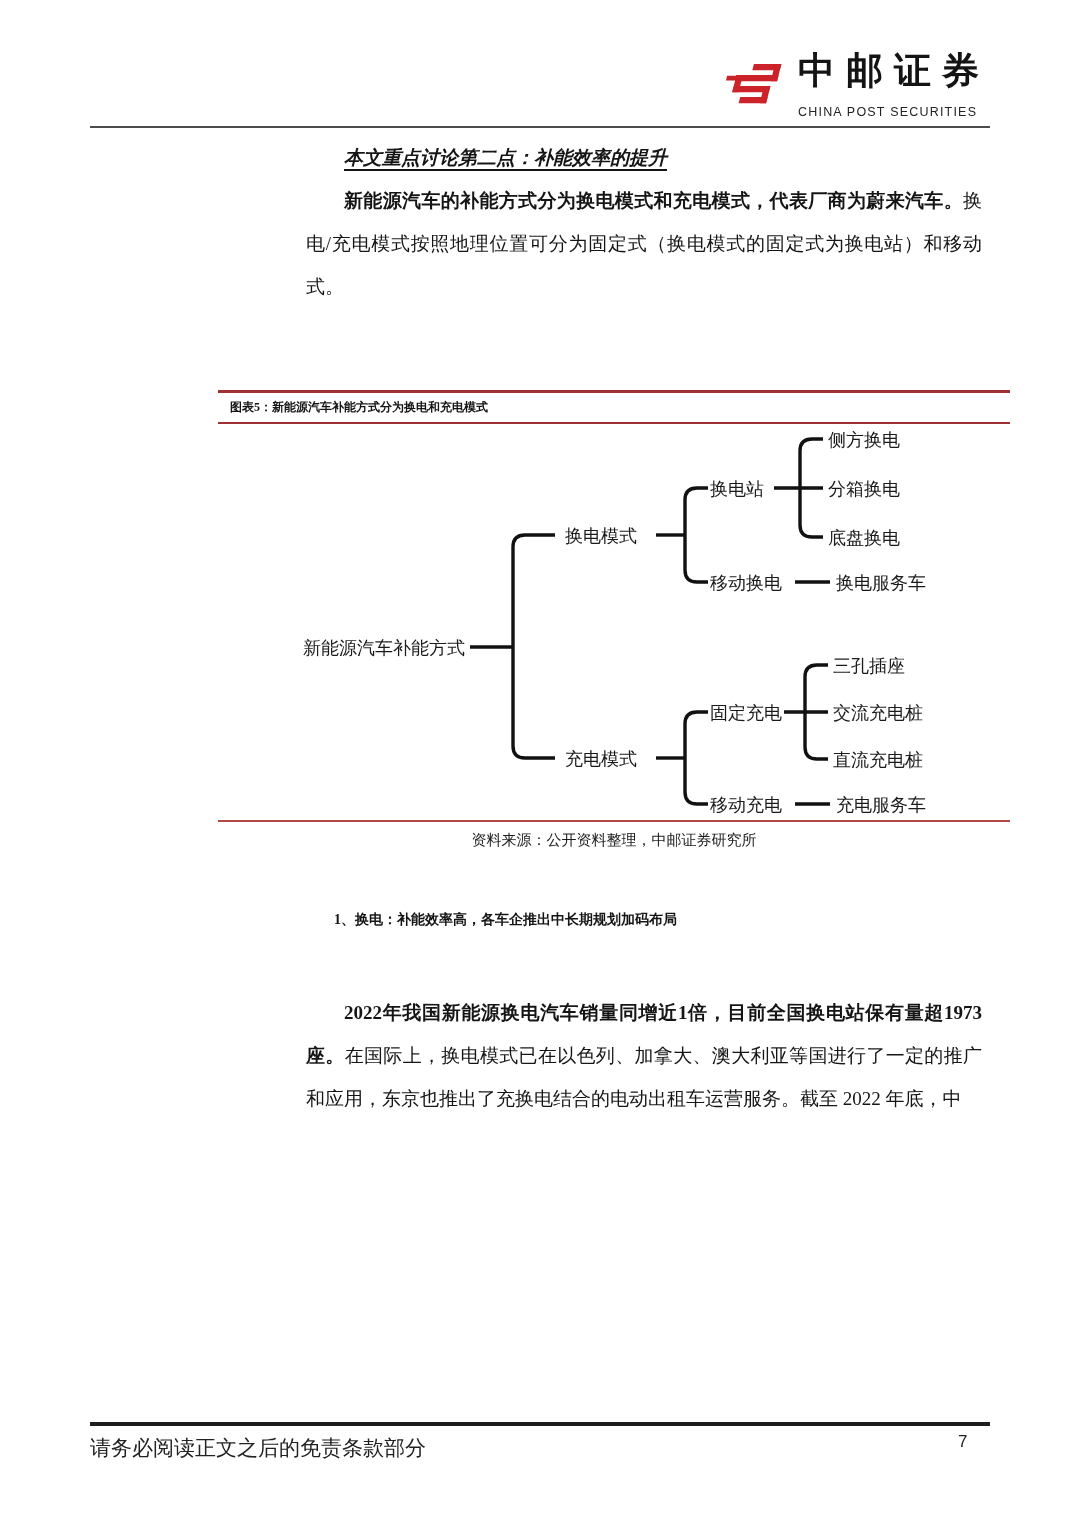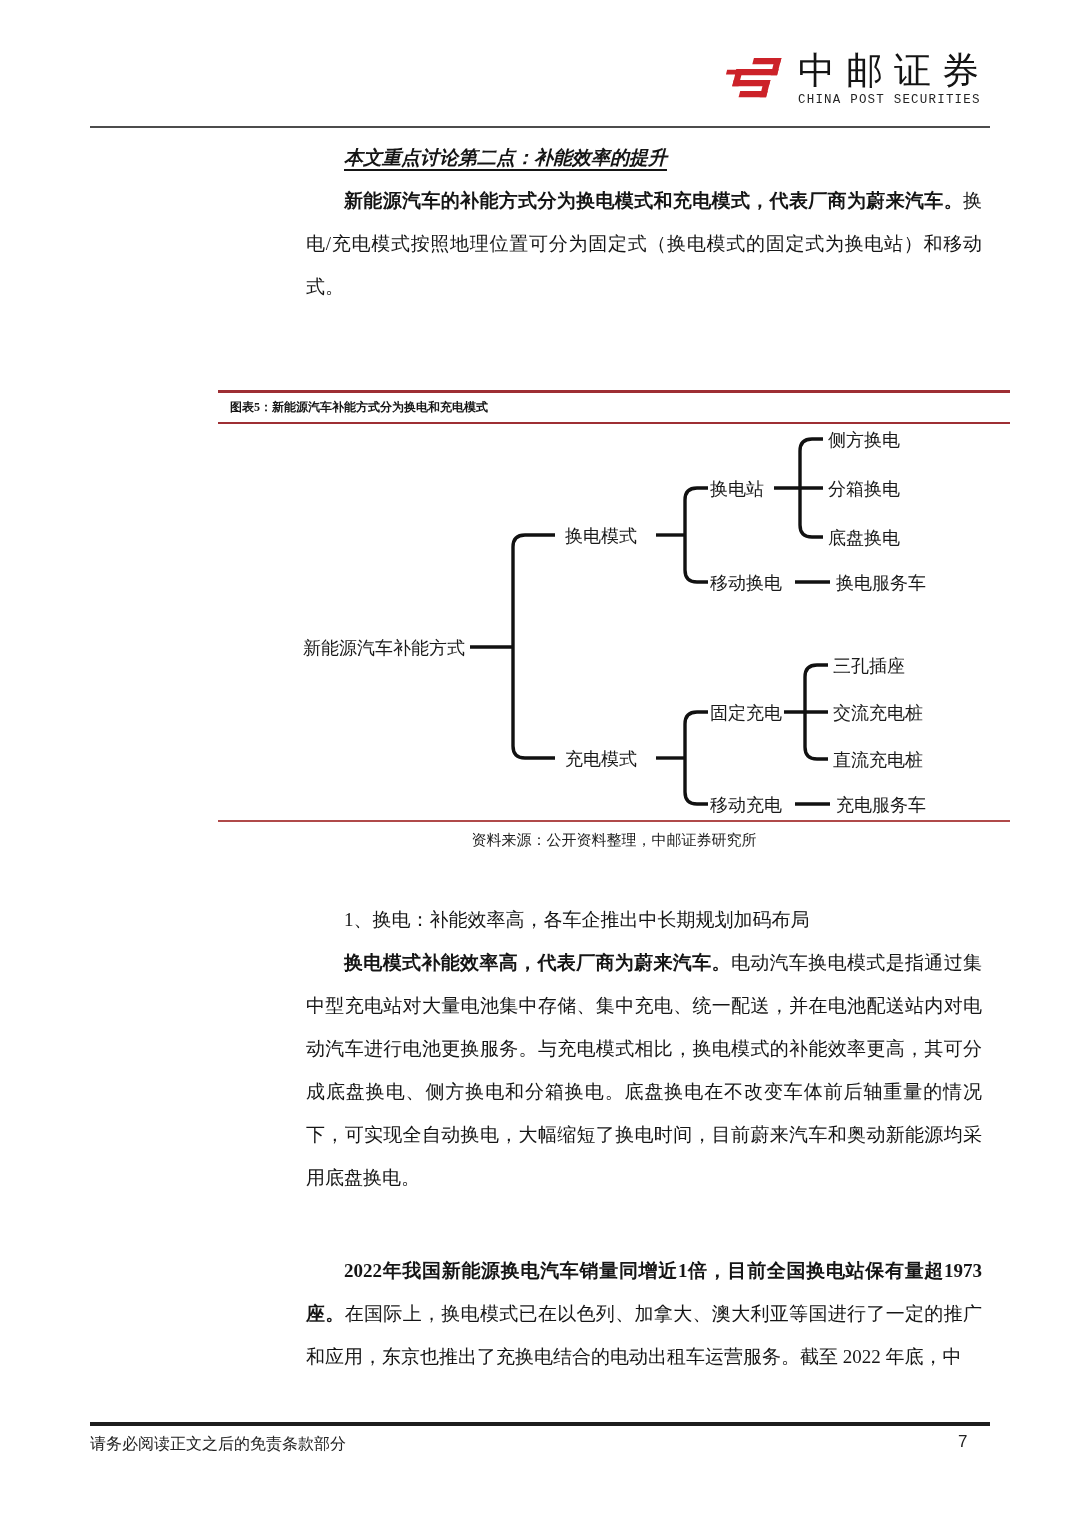--- a/index.html
+++ b/index.html
@@ -11,26 +11,26 @@
     font-family:"Liberation Serif","DejaVu Serif",serif;
     color:#151515;
     overflow:hidden;
   }
 
   
   .logo { position:absolute; top:52px; right:90px; display:flex; align-items:center; gap:12px; }
   .emblem { width:66px; height:50px; }
   .brand-cn {
     font-family:"Liberation Sans","DejaVu Sans",sans-serif;
-    font-size:37px; font-weight:normal; letter-spacing:11px; line-height:1.05;
+    font-size:37px; font-weight:bold; letter-spacing:11px; line-height:1.05;
     color:#141414; white-space:nowrap;
   }
   .brand-en {
-    font-family:Liberation Mono, monospace;
-    font-size:12.5px; letter-spacing:1.2px; color:#232323; margin-top:2px; white-space:nowrap;
+    font-family:Liberation Sans, sans-serif;
+    font-size:12.5px; letter-spacing:1.2px; color:#232323; margin-top:14px; white-space:nowrap;
   }
   .header-rule { position:absolute; top:126px; left:90px; width:900px; height:2px; background:#4c4c4c; }
 
   
   .intro {
     position:absolute; top:136px; left:306px; width:676px;
     font-size:19px; line-height:43px; text-align:justify;
   }
   .intro p { margin:0; text-indent:2em; }
   .u { text-decoration:underline; text-underline-offset:5px; text-decoration-thickness:1.5px;font-style:italic; }
@@ -49,27 +49,27 @@
   .figure-source { font-size:15px; padding:9px 14px 0 14px; color:#1c1c1c;text-align:center; }
 
   .tree-label { font-size:18px; fill:#1a1a1a; }
   .tree-line { stroke:#111; stroke-width:3.4; fill:none; stroke-linecap:butt; }
 
   
   .section {
     position:absolute; top:898px; left:306px; width:676px;
     font-size:19px; line-height:43px; text-align:justify;
   }
-  .section h2 { margin:0; font-size:19px; font-weight:normal; text-indent:2em; line-height:43px; }
+  .section h2 { margin:0; font-size:14px; font-weight:bold; text-indent:2em; line-height:43px; }
   .section p { margin:0; text-indent:2em; }
   .section p.spaced { margin-top:50px; }
 
   
   .footer-rule { position:absolute; top:1422px; left:90px; width:900px; height:4px; background:#1d1d1d; }
-  .footer-disclaimer { position:absolute; top:1434px; left:90px; font-size:16px; color:#222; }
+  .footer-disclaimer { position:absolute; top:1434px; left:90px; font-size:21px; color:#222; }
   .footer-page { position:absolute; top:1432px; left:958px; font-size:17px; color:#222;
     font-family:"Liberation Sans","DejaVu Sans",sans-serif; }
 </style>
 </head>
 <body>
 
 <div class="page">
 
   <div class="logo">
     <svg class="emblem" viewBox="0 0 72 50" aria-hidden="true">
@@ -134,21 +134,20 @@
           <text class="tree-label" x="618" y="381">充电服务车</text>
         </g>
       </svg>
     </div>
     <div class="figure-bottom-rule"></div>
     <div class="figure-source">资料来源：公开资料整理，中邮证券研究所</div>
   </div>
 
   <div class="section">
     <h2>1、换电：补能效率高，各车企推出中长期规划加码布局</h2>
-    <p><span class="b">换电模式补能效率高，代表厂商为蔚来汽车。</span><span>电动汽车换电模式是指通过集中型充电站对大量电池集中存储、集中充电、统一配送，并在电池配送站内对电动汽车进行电池更换服务。与充电模式相比，换电模式的补能效率更高，其可分成底盘换电、侧方换电和分箱换电。底盘换电在不改变车体前后轴重量的情况下，可实现全自动换电，大幅缩短了换电时间，目前蔚来汽车和奥动新能源均采用底盘换电。</span></p>
     <p class="spaced"><span class="b">2022年我国新能源换电汽车销量同增近1倍，目前全国换电站保有量超1973座。</span><span>在国际上，换电模式已在以色列、加拿大、澳大利亚等国进行了一定的推广和应用，东京也推出了充换电结合的电动出租车运营服务。截至 2022 年底，中</span></p>
   </div>
 
   <div class="footer-rule"></div>
   <div class="footer-disclaimer">请务必阅读正文之后的免责条款部分</div>
   <div class="footer-page">7</div>
 
 </div>
 
 </body></html>

